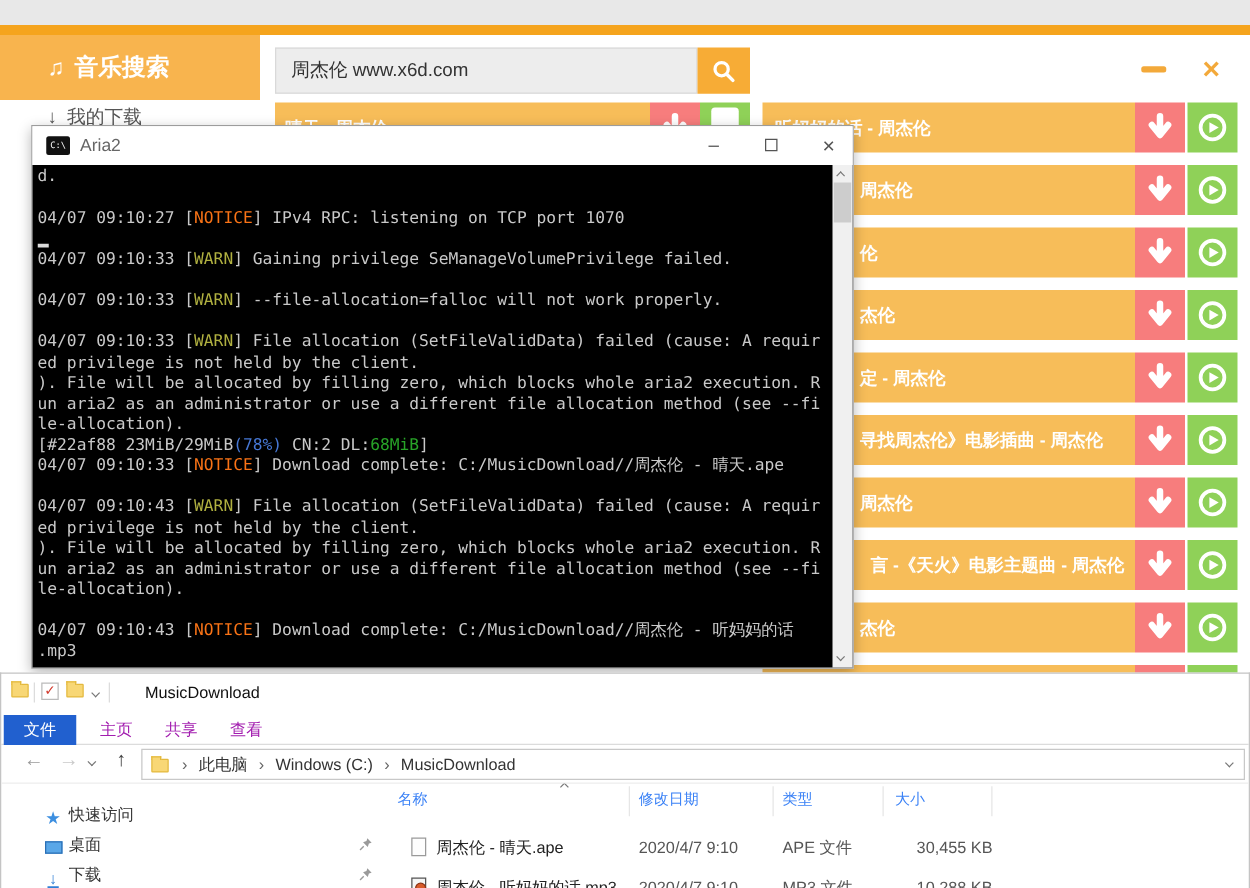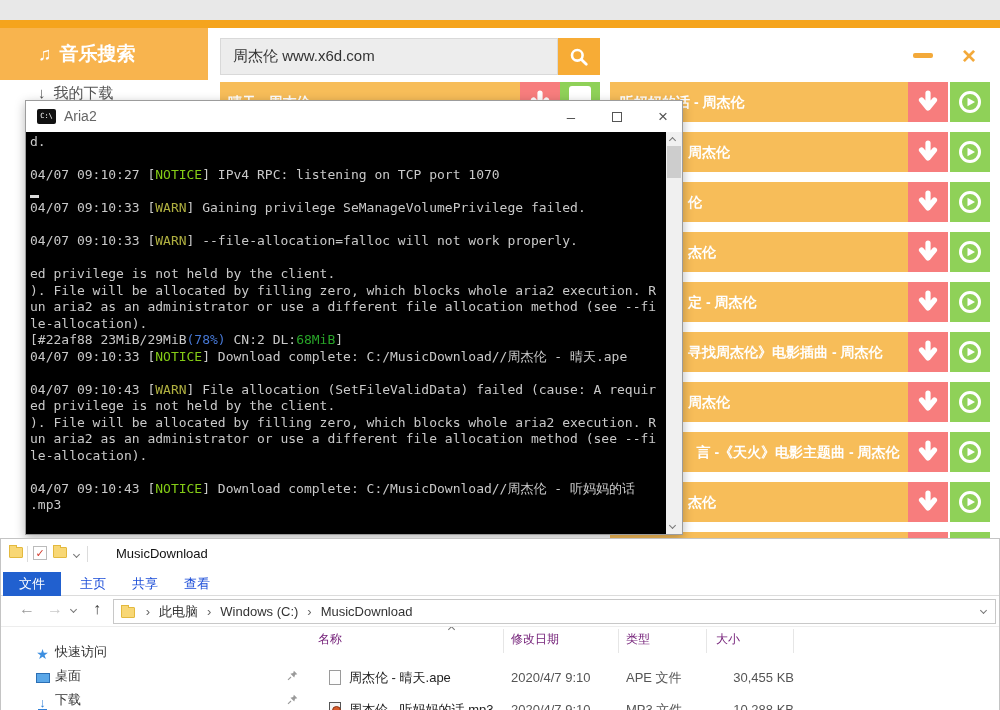--- a/index.html
+++ b/index.html
@@ -37,21 +37,21 @@
   .cmd-ico { position:absolute; left:11px; top:8px; width:19px; height:15px; background:#111; border-radius:2px;
              color:#fff; font-size:7px; line-height:15px; text-align:center; font-family:"DejaVu Sans Mono", monospace; }
   .a2-title { position:absolute; left:38px; top:7px; font-size:14px; color:#666; }
   .a2-btn { position:absolute; top:0; width:30px; height:31px; text-align:center; line-height:31px;
             color:#555; font-size:15px; cursor:pointer; }
   .a2-max-box { display:inline-block; width:10px; height:10px; border:1px solid #555; margin-top:10px; }
   .a2-console { position:absolute; left:0; top:31px; right:0; bottom:0; background:#000; }
   .a2-text { position:absolute; left:4px; top:2px; right:17px; bottom:0; overflow:hidden;
              font-family:"DejaVu Sans Mono", monospace; font-size:13px; line-height:16.5px; color:#c9c9c9; }
   .cline { height:16.5px; white-space:pre; }
-  .c-plain { color:#c9c9c9; } .c-notice { color:#84cc16; } .c-warn { color:#b0b040; }
+  .c-plain { color:#c9c9c9; } .c-notice { color:#f97316; } .c-warn { color:#b0b040; }
   .c-pct { color:#4677d4; } .c-dl { color:#28a428; }
   .cursor { display:inline-block; width:9px; height:3px; background:#dcdcdc; vertical-align:bottom; margin-bottom:2px; }
   .a2-scroll { position:absolute; right:0; top:0; width:16px; bottom:0; background:#f0f0f0; }
   .a2-thumb { position:absolute; left:1px; right:1px; top:14px; height:32px; background:#cdcdcd; cursor:pointer; }
   .a2-sarrow { position:absolute; left:4px; }
 
   
   .chev { display:inline-block; width:6px; height:6px; border-right:1.6px solid #777; border-bottom:1.6px solid #777; }
   .chev.down { transform:rotate(45deg); }
   .chev.up { transform:rotate(-135deg); }
@@ -65,41 +65,41 @@
             border-radius:1px; position:relative; vertical-align:middle; }
   .folder:before { content:''; position:absolute; top:-3px; left:-1px; width:6px; height:2px;
                    background:#f8d775; border:1px solid #e3b93e; border-bottom:none; }
   .qat { position:absolute; top:8px; }
   .qat-sep { position:absolute; top:7px; width:1px; height:16px; background:#dcdcdc; }
   .qat-check { position:absolute; top:7px; width:14px; height:14px; border:1px solid #bbb; background:#fff;
                color:#d23b2e; font-size:11px; line-height:13px; text-align:center; }
   .qat-chev { position:absolute; top:13px; }
   .exp-title-text { position:absolute; left:115px; top:7px; color:#111; }
   .exp-menu { position:absolute; left:0; top:30px; right:0; height:27px; border-bottom:1px solid #dcdcdc; }
-  .mtab { position:absolute; top:3px; height:24px; line-height:24px; text-align:center; color:#1d4ed8; cursor:pointer; }
+  .mtab { position:absolute; top:3px; height:24px; line-height:24px; text-align:center; color:#a21caf; cursor:pointer; }
   .mtab.active { background:#2160cf; color:#fff; }
   .exp-nav { position:absolute; left:0; top:57px; right:0; height:31px; border-bottom:1px solid #ededed; }
   .nav-ic { position:absolute; top:4px; font-size:16px; cursor:pointer; }
   .addr { position:absolute; left:112px; top:3px; right:3px; height:25px; border:1px solid #c8c8c8; background:#fff;
           line-height:23px; color:#333; }
   .addr .crumb { display:inline-block; padding:0 4px; cursor:pointer; }
   .addr .csep { display:inline-block; padding:0 5px; color:#666; }
   .addr-drop { position:absolute; right:9px; top:8px; }
   .exp-side { position:absolute; left:0; top:88px; width:300px; bottom:0; overflow:hidden; }
   .side-item { position:absolute; left:0; width:300px; height:22px; line-height:22px; color:#333; cursor:pointer; }
   .side-ic { position:absolute; left:34px; top:3px; width:15px; height:15px; text-align:center; }
   .side-label { position:absolute; left:54px; }
   .pin { position:absolute; left:286px; top:5px; }
   .ic-star { color:#3d8fe0; font-size:14px; line-height:15px; }
   .ic-desktop { display:inline-block; width:14px; height:10px; background:#5aa7e8; border:1px solid #2b6fb5; margin-top:2px; }
   .ic-dlarrow { display:inline-block; color:#2f7fd6; font-weight:bold; font-size:13px; line-height:13px;
                 border-bottom:2px solid #2f7fd6; padding:0 1px; }
   .ic-doc { display:inline-block; width:11px; height:14px; background:#fff; border:1px solid #7aa7d8; margin-top:1px; }
   .exp-list { position:absolute; left:300px; top:88px; right:0; bottom:0; overflow:hidden; }
-  .col-h { position:absolute; top:4px; color:#701a75; font-size:12px; cursor:pointer; }
+  .col-h { position:absolute; top:4px; color:#3b82f6; font-size:12px; cursor:pointer; }
   .col-sep { position:absolute; top:2px; width:1px; height:24px; background:#e6e6e6; }
   .sort-chev { position:absolute; left:148px; top:0; }
   .frow { position:absolute; left:0; right:0; height:22px; line-height:22px; cursor:pointer; }
   .f-ic { position:absolute; left:28px; top:3px; }
   .f-name { position:absolute; left:48px; color:#222; }
   .f-date { position:absolute; left:210px; color:#555; }
   .f-type { position:absolute; left:325px; color:#555; }
   .f-size { position:absolute; left:380px; width:113px; text-align:right; color:#555; }
   .ape-ic { display:inline-block; width:12px; height:15px; background:#fdfdfd; border:1px solid #9a9a9a; }
   .mp3-ic { display:inline-block; width:12px; height:15px; background:#f5f5f5; border:1px solid #555; position:relative; }
@@ -296,20 +296,21 @@
     <div class="a2-console">
       <div class="a2-text" id="console-lines">
           <div class="cline"><span class="c-plain">d.</span></div>
           <div class="cline"></div>
           <div class="cline"><span class="c-plain">04/07 09:10:27 [</span><span class="c-notice">NOTICE</span><span class="c-plain">] IPv4 RPC: listening on TCP port 1070</span></div>
           <div class="cline"><span class="cursor"></span></div>
           <div class="cline"><span class="c-plain">04/07 09:10:33 [</span><span class="c-warn">WARN</span><span class="c-plain">] Gaining privilege SeManageVolumePrivilege failed.</span></div>
           <div class="cline"></div>
           <div class="cline"><span class="c-plain">04/07 09:10:33 [</span><span class="c-warn">WARN</span><span class="c-plain">] --file-allocation=falloc will not work properly.</span></div>
           <div class="cline"></div>
+          <div class="cline"><span class="c-plain">04/07 09:10:33 [</span><span class="c-warn">WARN</span><span class="c-plain">] File allocation (SetFileValidData) failed (cause: A requir</span></div>
           <div class="cline"><span class="c-plain">ed privilege is not held by the client.</span></div>
           <div class="cline"><span class="c-plain">). File will be allocated by filling zero, which blocks whole aria2 execution. R</span></div>
           <div class="cline"><span class="c-plain">un aria2 as an administrator or use a different file allocation method (see --fi</span></div>
           <div class="cline"><span class="c-plain">le-allocation).</span></div>
           <div class="cline"><span class="c-plain">[#22af88 23MiB/29MiB</span><span class="c-pct">(78%)</span><span class="c-plain"> CN:2 DL:</span><span class="c-dl">68MiB</span><span class="c-plain">]</span></div>
           <div class="cline"><span class="c-plain">04/07 09:10:33 [</span><span class="c-notice">NOTICE</span><span class="c-plain">] Download complete: C:/MusicDownload//周杰伦 - 晴天.ape</span></div>
           <div class="cline"></div>
           <div class="cline"><span class="c-plain">04/07 09:10:43 [</span><span class="c-warn">WARN</span><span class="c-plain">] File allocation (SetFileValidData) failed (cause: A requir</span></div>
           <div class="cline"><span class="c-plain">ed privilege is not held by the client.</span></div>
           <div class="cline"><span class="c-plain">). File will be allocated by filling zero, which blocks whole aria2 execution. R</span></div>

